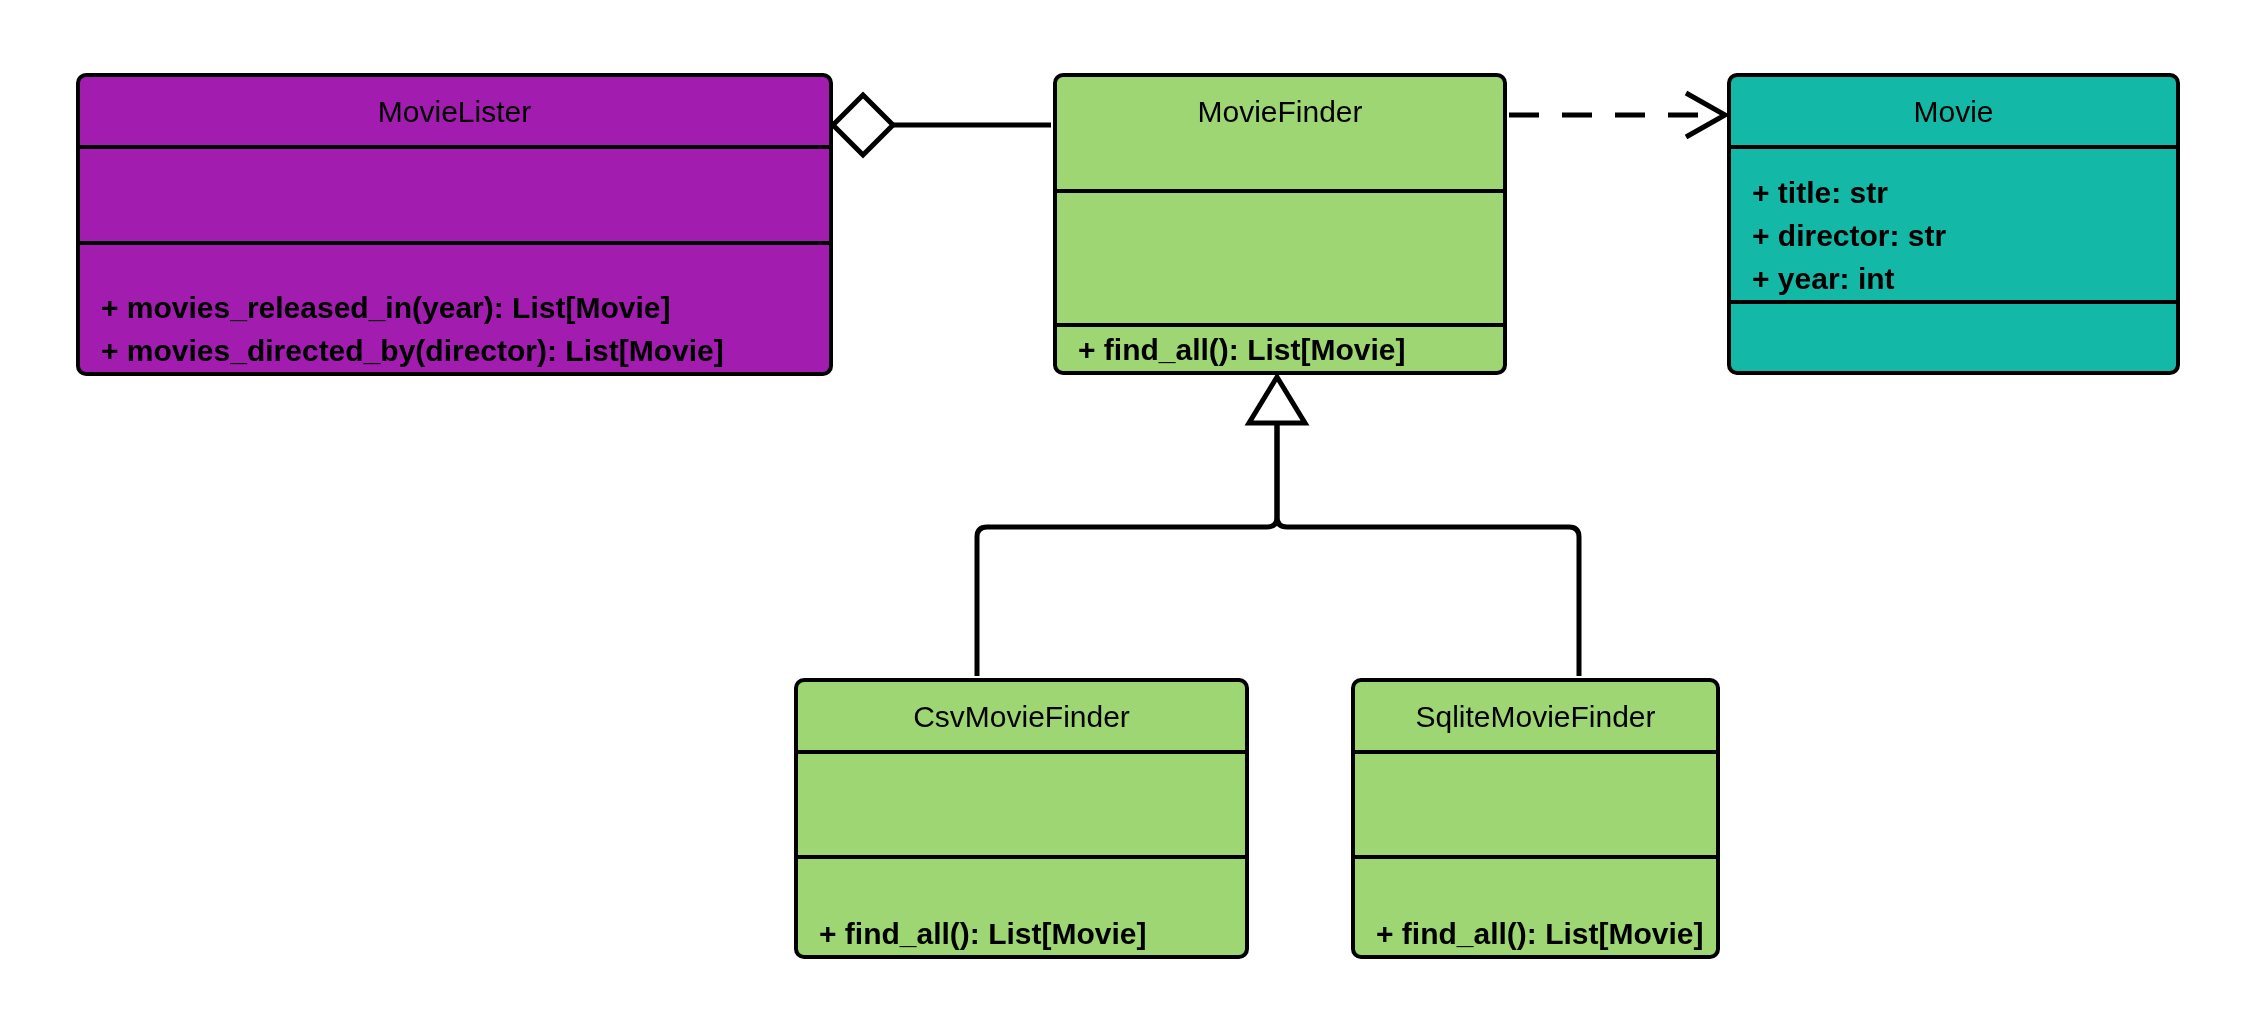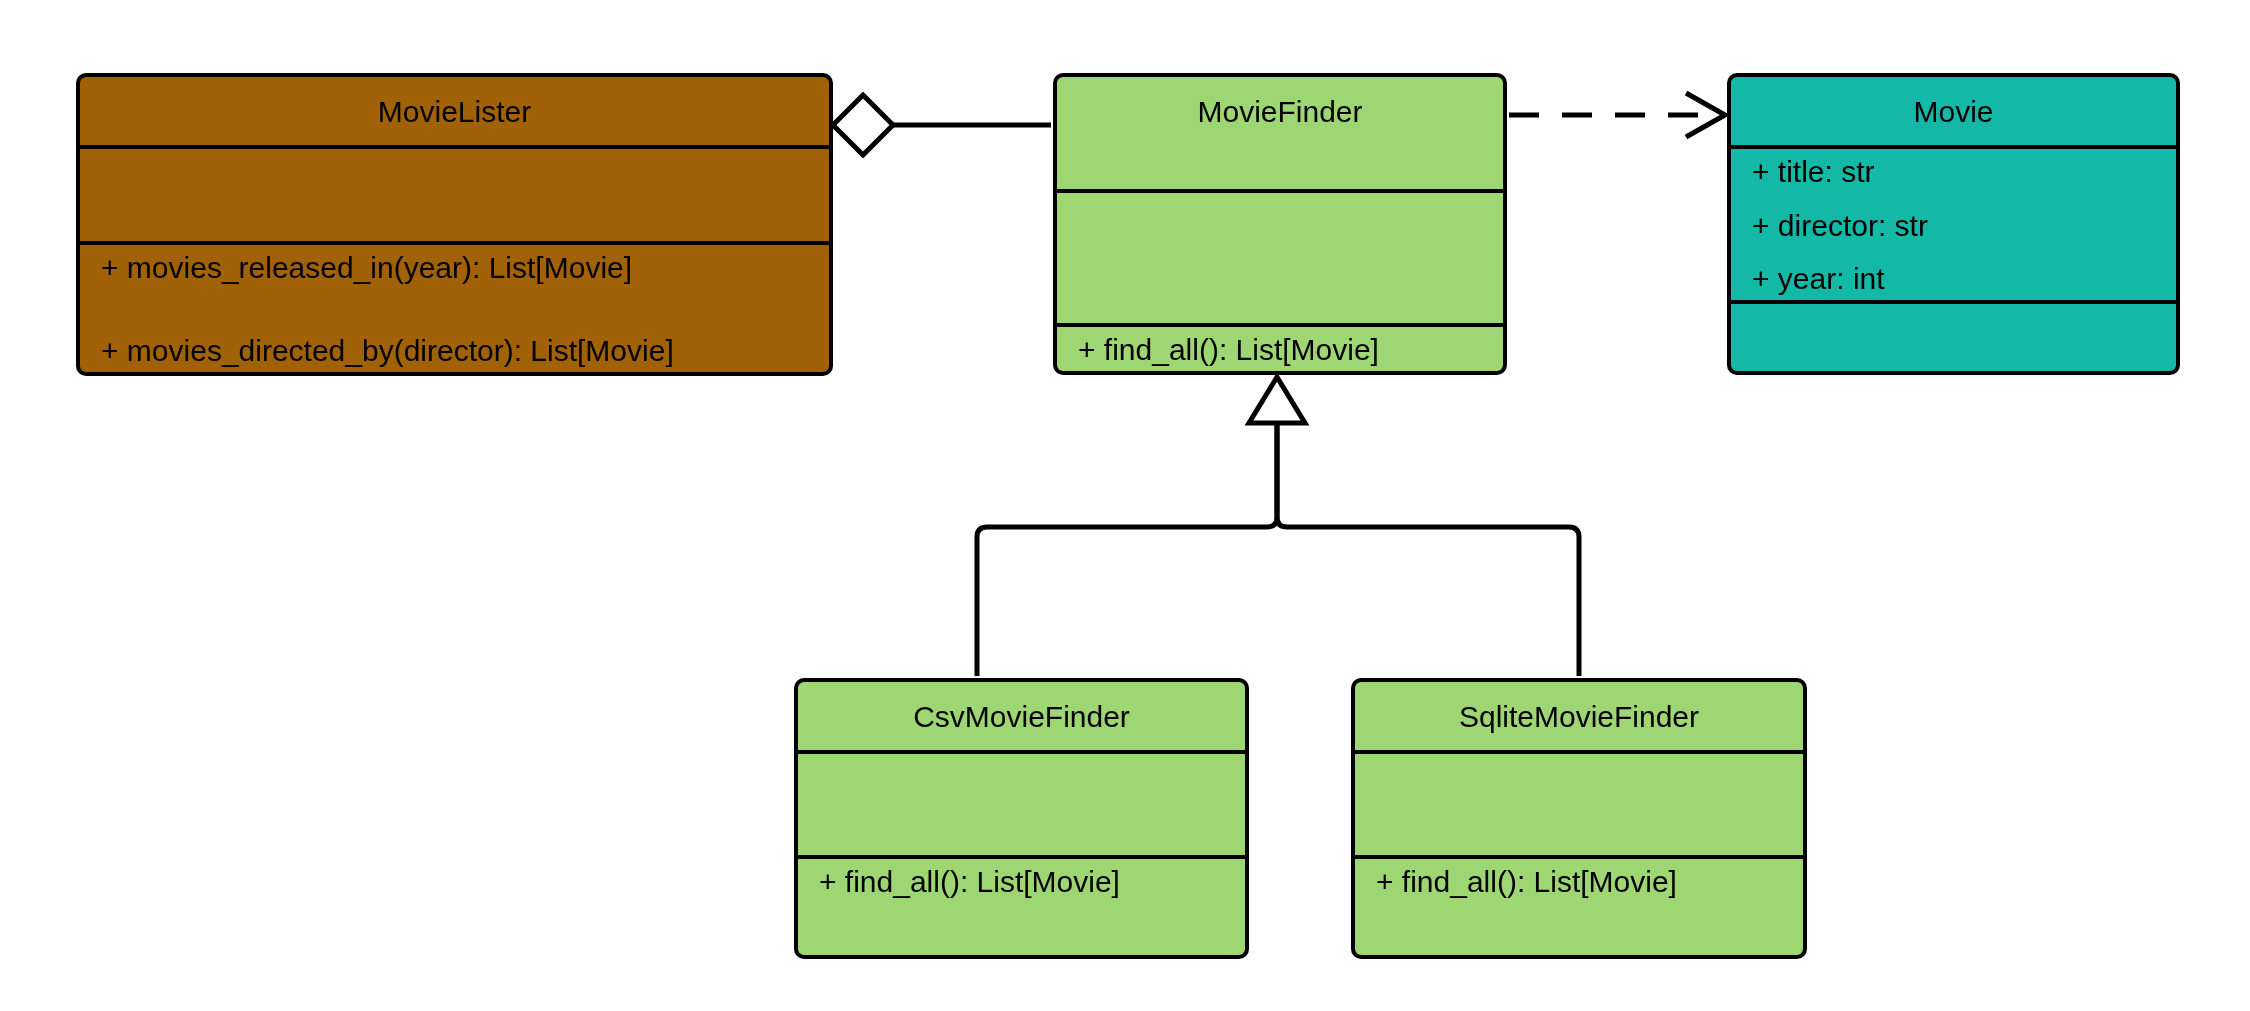--- a/index.html
+++ b/index.html
@@ -34,55 +34,56 @@
     align-items: center;
     justify-content: center;
   }
   .cls-sec {
     box-sizing: border-box;
     border-top: 4px solid #000000;
   }
   .cls-members {
     display: flex;
     flex-direction: column;
-    justify-content: space-between;
+    justify-content: flex-end;
     padding: 1px 10px 0 21px;
+    font-weight: bold;
   }
   .cls-fill { flex: 1 1 auto; }
   
   #movielister        { left: 76px;   top: 73px;  width: 757px; height: 303px; }
   #movielister  .attrs   { height: 96px; }
   #moviefinder        { left: 1053px; top: 73px;  width: 454px; height: 302px; gap: 44px; }
   #moviefinder  .attrs   { height: 114px; }
   #movie              { left: 1727px; top: 73px;  width: 453px; height: 302px; }
   #movie        .attrs   { height: 155px; }
   #csvmoviefinder     { left: 750px;  top: 678px; width: 455px; height: 281px; }
   #csvmoviefinder .attrs { height: 105px; }
-  #sqlitemoviefinder  { left: 1351px; top: 678px; width: 456px; height: 281px; }
+  #sqlitemoviefinder  { left: 1351px; top: 678px; width: 369px; height: 281px; }
   #sqlitemoviefinder .attrs { height: 105px; }
 </style>
 </head>
 <body>
 
 <div id="stage">
 
   <svg id="connector-layer" viewBox="0 0 2250 1011" xmlns="http://www.w3.org/2000/svg">
 
     <line x1="890" y1="125" x2="1051" y2="125" stroke="#000000" stroke-width="5"></line>
     <polygon points="833,125 863,95 893,125 863,155" fill="#ffffff" stroke="#000000" stroke-width="5" stroke-linejoin="miter"></polygon>
 
     <line x1="1509" y1="115" x2="1700" y2="115" stroke="#000000" stroke-width="5" stroke-dasharray="30 23"></line>
     <polyline points="1686,93 1725,115 1686,137" fill="none" stroke="#000000" stroke-width="5"></polyline>
 
     <polygon points="1277,377 1249,423 1305,423" fill="#ffffff" stroke="#000000" stroke-width="5" stroke-linejoin="miter"></polygon>
     <path d="M 1277 423 L 1277 517 Q 1277 527 1267 527 L 987 527 Q 977 527 977 537 L 977 676" fill="none" stroke="#000000" stroke-width="5"></path>
     <path d="M 1277 423 L 1277 517 Q 1277 527 1287 527 L 1569 527 Q 1579 527 1579 537 L 1579 676" fill="none" stroke="#000000" stroke-width="5"></path>
   </svg>
 
-  <div class="uml-class" id="movielister" style="background-color: #a16207;">
+  <div class="uml-class" id="movielister" style="background-color: #a21caf;">
     <div class="cls-title">MovieLister</div>
     <div class="cls-sec attrs"></div>
     <div class="cls-sec cls-members cls-fill">
       <div>+ movies_released_in(year): List[Movie]</div>
       <div>+ movies_directed_by(director): List[Movie]</div>
     </div>
   </div>
 
   <div class="uml-class" id="moviefinder" style="background-color: rgb(157, 214, 114);">
     <div class="cls-title">MovieFinder</div>

